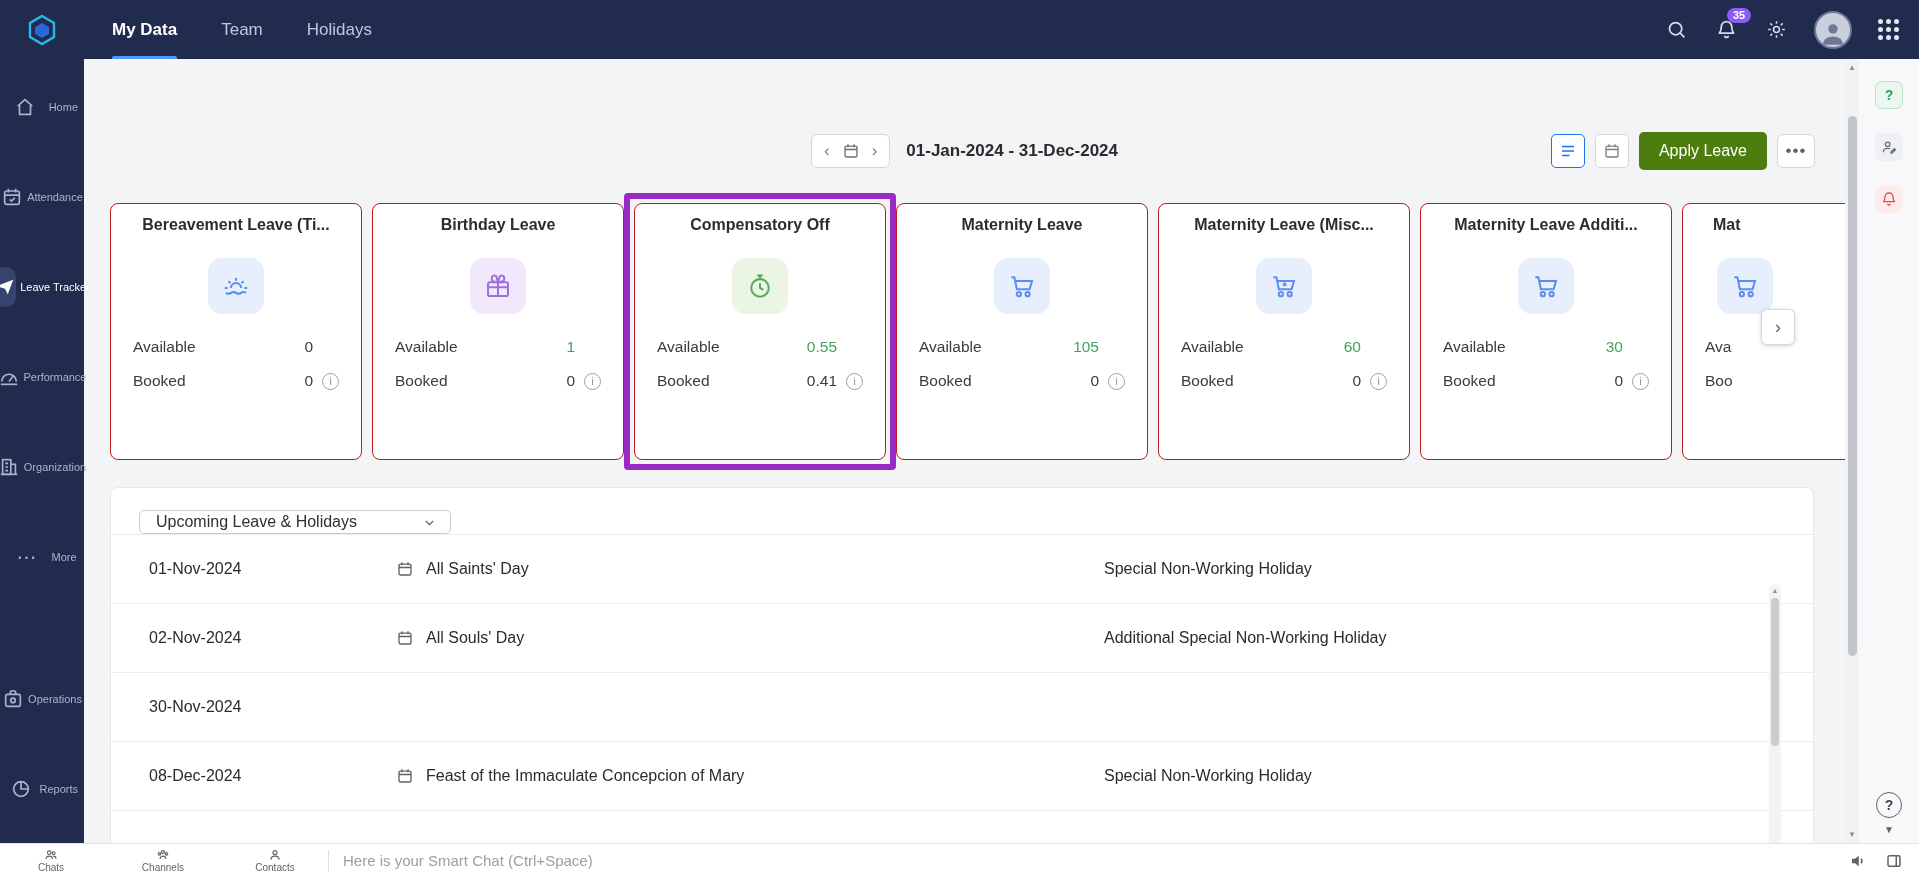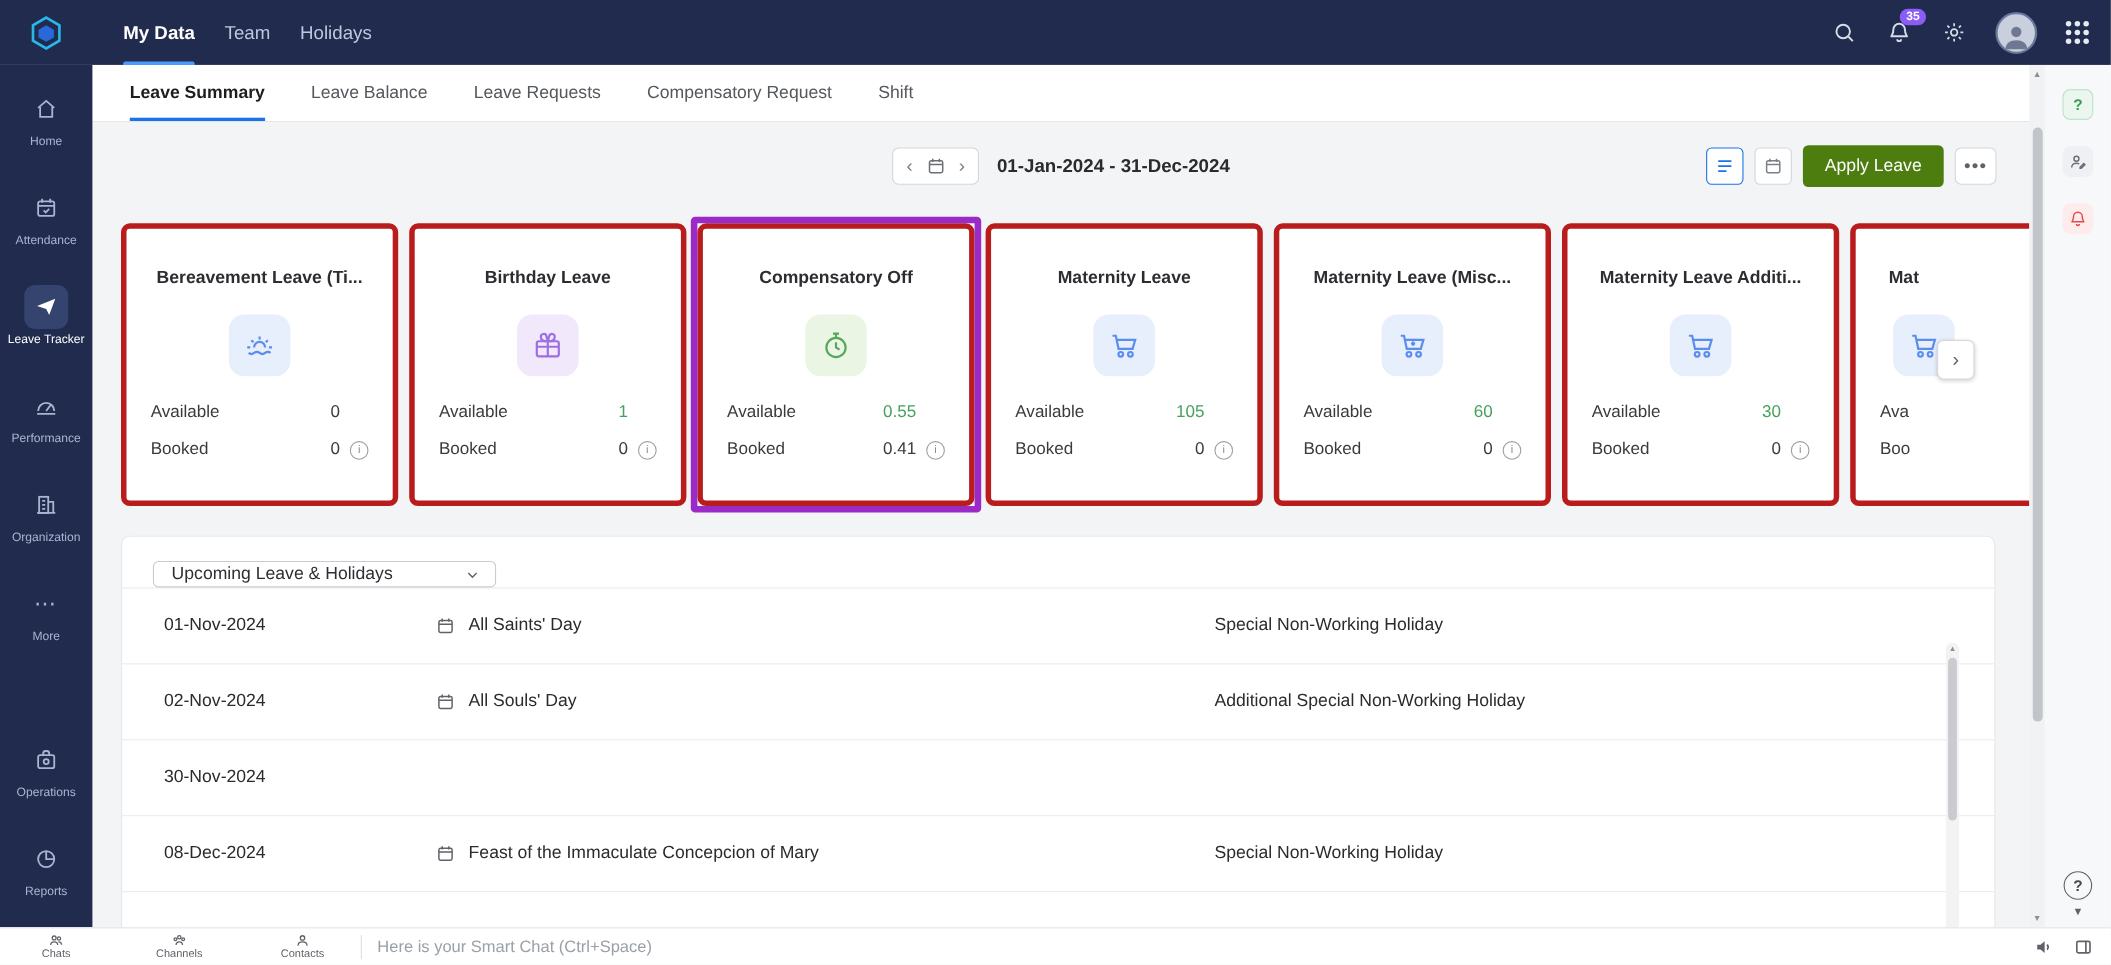--- a/index.html
+++ b/index.html
@@ -6,34 +6,34 @@
   html,body { margin:0; padding:0; }
   body {
     width:1919px; height:877px; position:relative; overflow:hidden;
     background:#f3f4f6; font-family:"Liberation Sans", sans-serif; color:#2a2b2e;
   }
   svg { display:block; }
 
   
   .topbar { position:absolute; top:0; left:0; width:1919px; height:59px; background:#212b4d; display:flex; align-items:center; z-index:30; }
   .logo-box { width:84px; display:flex; justify-content:center; align-items:center; }
-  .topnav { display:flex; gap:27px; margin-left:28px; height:100%; align-items:stretch; }
+  .topnav { display:flex; gap:44px; margin-left:28px; height:100%; align-items:stretch; }
   .topnav-item { color:#bdc7e0; font-size:17px; display:flex; align-items:center; position:relative; cursor:pointer; }
   .topnav-item.active { color:#ffffff; font-weight:bold; }
   .topnav-item.active::after { content:""; position:absolute; left:0; right:0; bottom:0; height:3px; background:#4d9aff; border-radius:2px 2px 0 0; }
   .topbar-right { margin-left:auto; display:flex; align-items:center; gap:26px; padding-right:20px; color:#d6dcea; }
   .tb-btn { width:24px; height:24px; display:flex; align-items:center; justify-content:center; cursor:pointer; position:relative; }
   .badge { position:absolute; top:-10px; left:13px; background:#8b5cf6; color:#fff; font-size:11px; line-height:1; padding:2px 6px; border-radius:9px; font-weight:bold; }
   .avatar { width:38px; height:38px; border-radius:50%; background:#c9cfdd; border:2px solid #6b779a; display:flex; align-items:flex-end; justify-content:center; overflow:hidden; cursor:pointer; }
   .apps-grid { display:grid; grid-template-columns:repeat(3,5px); grid-gap:3px; cursor:pointer; }
   .apps-grid i { width:5px; height:5px; background:#e6eaf3; border-radius:50%; }
 
   
   .sidebar { position:absolute; top:59px; left:0; width:84px; bottom:34px; background:#212b4d; display:flex; flex-direction:column; align-items:center; padding-top:8px; z-index:20; }
-  .side-item { width:72px; height:80px; margin-bottom:10px; display:flex; flex-direction:column; align-items:center; justify-content:center; gap:4px; color:#a9b4d0; cursor:pointer; }
+  .side-item { width:72px; height:80px; margin-bottom:10px; display:flex; flex-direction:row; align-items:center; justify-content:center; gap:4px; color:#a9b4d0; cursor:pointer; }
   .side-item .ic { width:40px; height:40px; border-radius:10px; display:flex; align-items:center; justify-content:center; }
   .side-item svg { width:22px; height:22px; }
   .side-label { font-size:11px; white-space:nowrap; }
   .side-item.active { color:#ffffff; }
   .side-item.active .ic { background:#35436f; }
   .sec-gap { margin-top:52px; }
   .dots { font-size:20px; letter-spacing:2px; line-height:10px; }
 
   
   .main { position:absolute; left:84px; top:59px; right:74px; bottom:34px; }
@@ -51,21 +51,21 @@
   .daterange { font-size:17px; font-weight:bold; color:#2a2b2e; margin-left:16px; }
   .toolbar-right { position:absolute; right:30px; top:50%; transform:translateY(-50%); display:flex; align-items:center; gap:10px; }
   .vt-btn { width:34px; height:34px; border-radius:5px; background:#fff; border:1px solid #d3d6da; display:flex; align-items:center; justify-content:center; color:#7a7f87; cursor:pointer; }
   .vt-btn.active { border:1.5px solid #1a73e8; color:#1a73e8; }
   .apply-btn { height:38px; background:#4d7c0f; color:#fff; border:none; border-radius:5px; font-size:16px; padding:0 20px; cursor:pointer; font-family:inherit; }
   .more-btn { width:38px; height:34px; border-radius:6px; background:#fff; border:1px solid #d3d6da; color:#5f6368; font-size:17px; cursor:pointer; display:flex; align-items:center; justify-content:center; letter-spacing:1px; }
 
   
   .cards-wrap { position:relative; margin-left:26px; height:290px; overflow:hidden; padding-top:12px; }
   .cards { display:flex; gap:10px; }
-  .card { width:252px; min-width:252px; height:257px; background:#fff; border:5px solid #b91c1c; border-radius:8px; padding:36px 22px; position:relative; cursor:pointer; }
+  .card { width:252px; min-width:252px; height:257px; background:#fff; border:1px solid #b91c1c; border-radius:8px; padding:12px 22px; position:relative; cursor:pointer; }
   .card-title { font-size:16px; font-weight:bold; color:#2c2d30; text-align:center; white-space:nowrap; overflow:hidden; text-overflow:ellipsis; }
   .card-icon { width:56px; height:56px; border-radius:14px; margin:24px auto 24px; display:flex; align-items:center; justify-content:center; }
   .card-icon svg { width:30px; height:30px; }
   .ic-blue { background:#e7eefc; color:#5b8def; }
   .ic-purple { background:#f1e9fb; color:#9d6fe0; }
   .ic-green { background:#eaf6e3; color:#57a85c; }
   .card-row { display:flex; align-items:center; font-size:15.5px; color:#3a3b3e; }
   .card-row.first { margin-bottom:16px; }
   .card-row .lbl { flex:1; }
   .card-row .val { min-width:46px; text-align:right; }
@@ -250,37 +250,20 @@
           <circle cx="12" cy="12" r="8"></circle>
           <path d="M12 4v8h8"></path>
         </svg>
       </span>
     <span class="side-label">Reports</span>
   </div>
 </aside>
 
 <div class="main">
 
-  <div class="tabbar">
-    <div class="tab active">
-        <span>Leave Summary</span>
-      </div>
-    <div class="tab">
-        <span>Leave Balance</span>
-      </div>
-    <div class="tab">
-        <span>Leave Requests</span>
-      </div>
-    <div class="tab">
-        <span>Compensatory Request</span>
-      </div>
-    <div class="tab">
-        <span>Shift</span>
-      </div>
-  </div>
 
   <div class="content">
 
     <div class="toolbar">
       <div class="datenav">
         <button class="nav-arrow">‹</button>
         <span>
             <svg viewBox="0 0 24 24" width="18" height="18" fill="none" stroke="currentColor" stroke-width="1.8">
               <rect x="4" y="5.5" width="16" height="14.5" rx="2"></rect>
               <path d="M8 3v4M16 3v4M4 10h16"></path>

